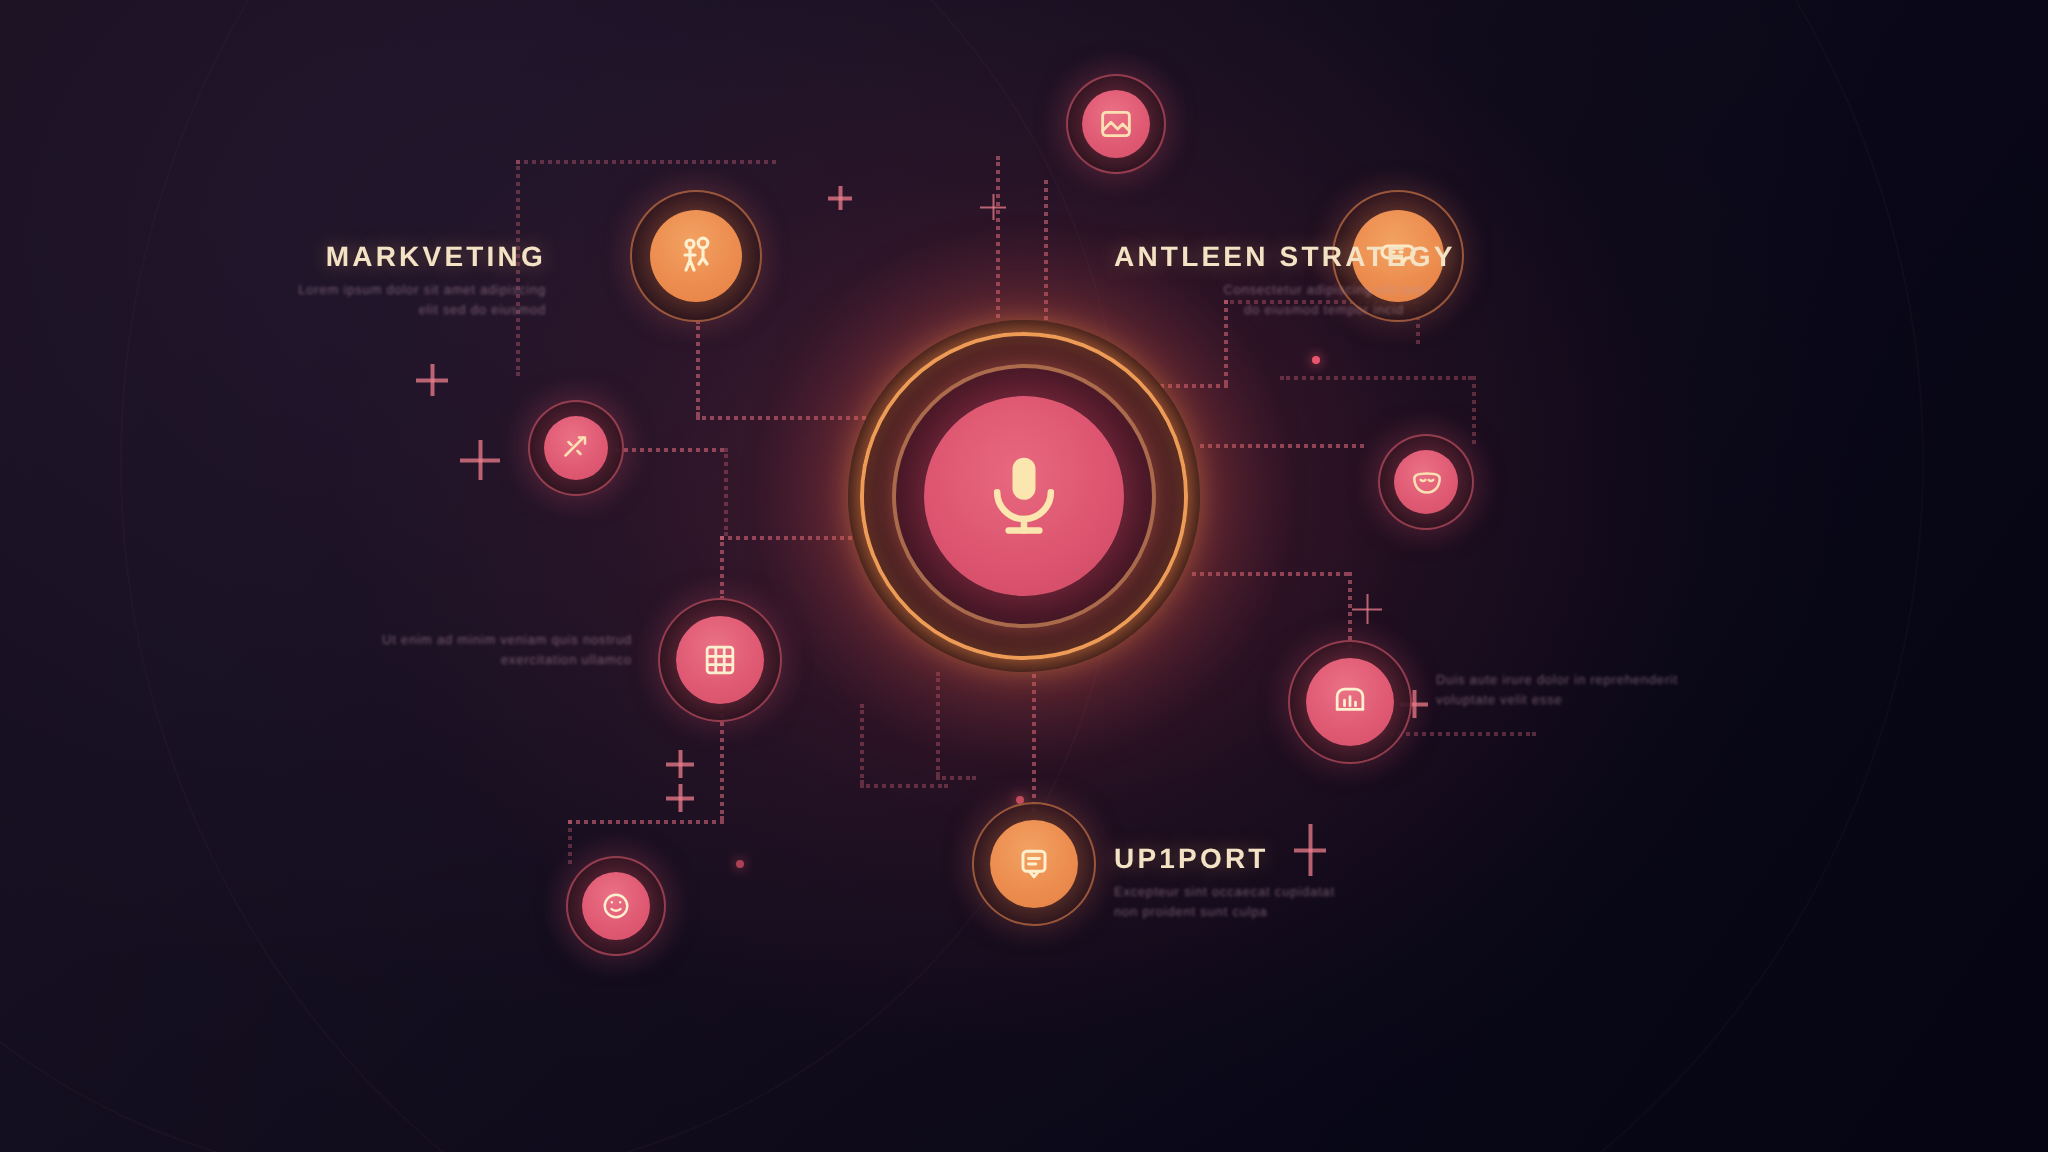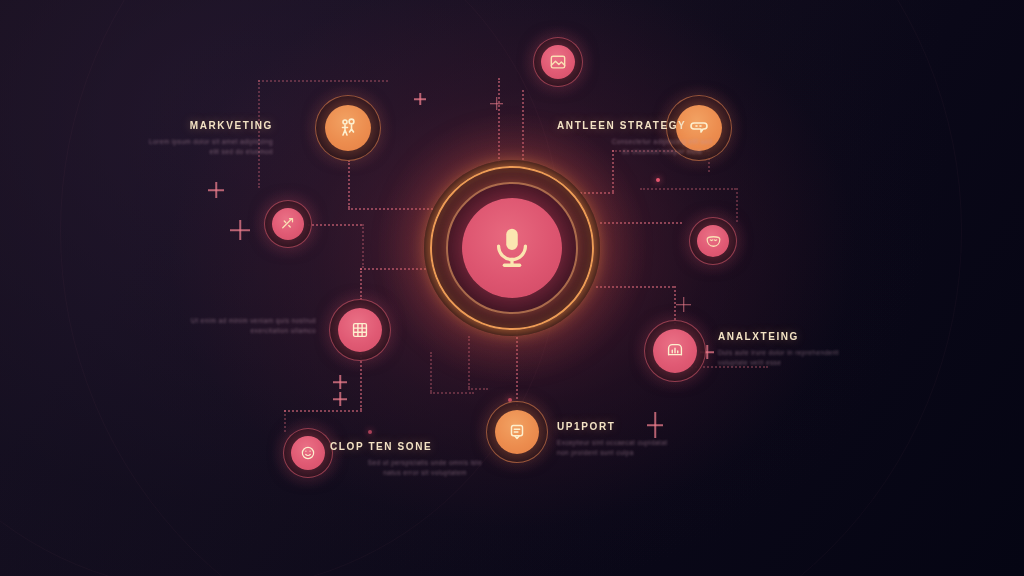--- a/index.html
+++ b/index.html
@@ -54,21 +54,21 @@
   .node svg{display:block;}
 
   .pinkdisc{background:radial-gradient(circle at 45% 35%, #ea7186 0%, #e05a74 55%, #d44f68 100%);
      box-shadow:0 0 22px rgba(224,90,116,0.5);}
   .orangedisc{background:radial-gradient(circle at 45% 35%, #f2a263 0%, #ec8d4f 55%, #e58044 100%);
      box-shadow:0 0 22px rgba(236,141,79,0.5);}
   .orim{border-color:rgba(240,140,84,0.55)!important;}
 
   
   .label{position:absolute;pointer-events:none;}
-  .label .ttl{font-weight:700;letter-spacing:1.6px;color:#f3e2c4;font-size:10px;line-height:1.15;
+  .label .ttl{font-weight:700;letter-spacing:1.6px;color:#f3e2c4;font-size:14px;line-height:1.15;
      text-shadow:0 0 10px rgba(255,190,120,0.35);white-space:nowrap;}
   .label .sub{margin-top:5px;font-size:6.5px;line-height:1.55;color:rgba(190,150,170,0.55);
      letter-spacing:.4px;filter:blur(0.9px);white-space:nowrap;}
   .label.right{text-align:right;}
   .label.left{text-align:left;}
   .label.right .sub{text-align:right;}
   .label.left .sub{text-align:left;}
   .label .ttl.two{line-height:1.45;}
 </style>
 </head>
@@ -239,21 +239,20 @@
     <div class="rim"></div>
     <div class="disc pinkdisc" style="inset:9px;">
       <svg width="22" height="22" viewBox="0 0 24 24" fill="none" stroke="#fdf0cf" stroke-width="1.5" stroke-linecap="round" stroke-linejoin="round">
         <path d="M5 16V9a4 4 0 0 1 4-4h6a4 4 0 0 1 4 4v7"></path>
         <path d="M5 16h14"></path>
         <path d="M9 14v-3M12 14v-5M15 14v-2"></path>
       </svg>
     </div>
   </div>
   <div class="label left" style="left:718px;top:331px;width:180px;">
-    <div class="ttl">ANALXTEING</div>
     <div class="sub">Duis aute irure dolor in reprehenderit</div>
     <div class="sub" style="margin-top:0;">voluptate velit esse</div>
   </div>
 
   <div class="node" style="left:486px;top:401px;width:62px;height:62px;">
     <div class="halo"></div>
     <div class="rim orim"></div>
     <div class="disc orangedisc" style="inset:9px;">
       <svg width="22" height="22" viewBox="0 0 24 24" fill="none" stroke="#fdf0cf" stroke-width="1.6" stroke-linecap="round" stroke-linejoin="round">
         <rect x="6" y="5" width="12" height="11" rx="2"></rect>
@@ -272,19 +271,14 @@
     <div class="halo"></div>
     <div class="rim"></div>
     <div class="disc pinkdisc" style="inset:8px;">
       <svg width="18" height="18" viewBox="0 0 24 24" fill="none" stroke="#fdf0cf" stroke-width="1.6" stroke-linecap="round" stroke-linejoin="round">
         <circle cx="12" cy="12" r="7.5"></circle>
         <path d="M9 14c1.6 1.6 4.4 1.6 6 0"></path>
         <path d="M9.2 9.5h.01M14.8 9.5h.01"></path>
       </svg>
     </div>
   </div>
-  <div class="label left" style="left:330px;top:441px;width:190px;">
-    <div class="ttl">CLOP TEN SONE</div>
-    <div class="sub" style="text-align:center;">Sed ut perspiciatis unde omnis iste</div>
-    <div class="sub" style="margin-top:0;text-align:center;">natus error sit voluptatem</div>
-  </div>
 
 </div>
 
 </body></html>

